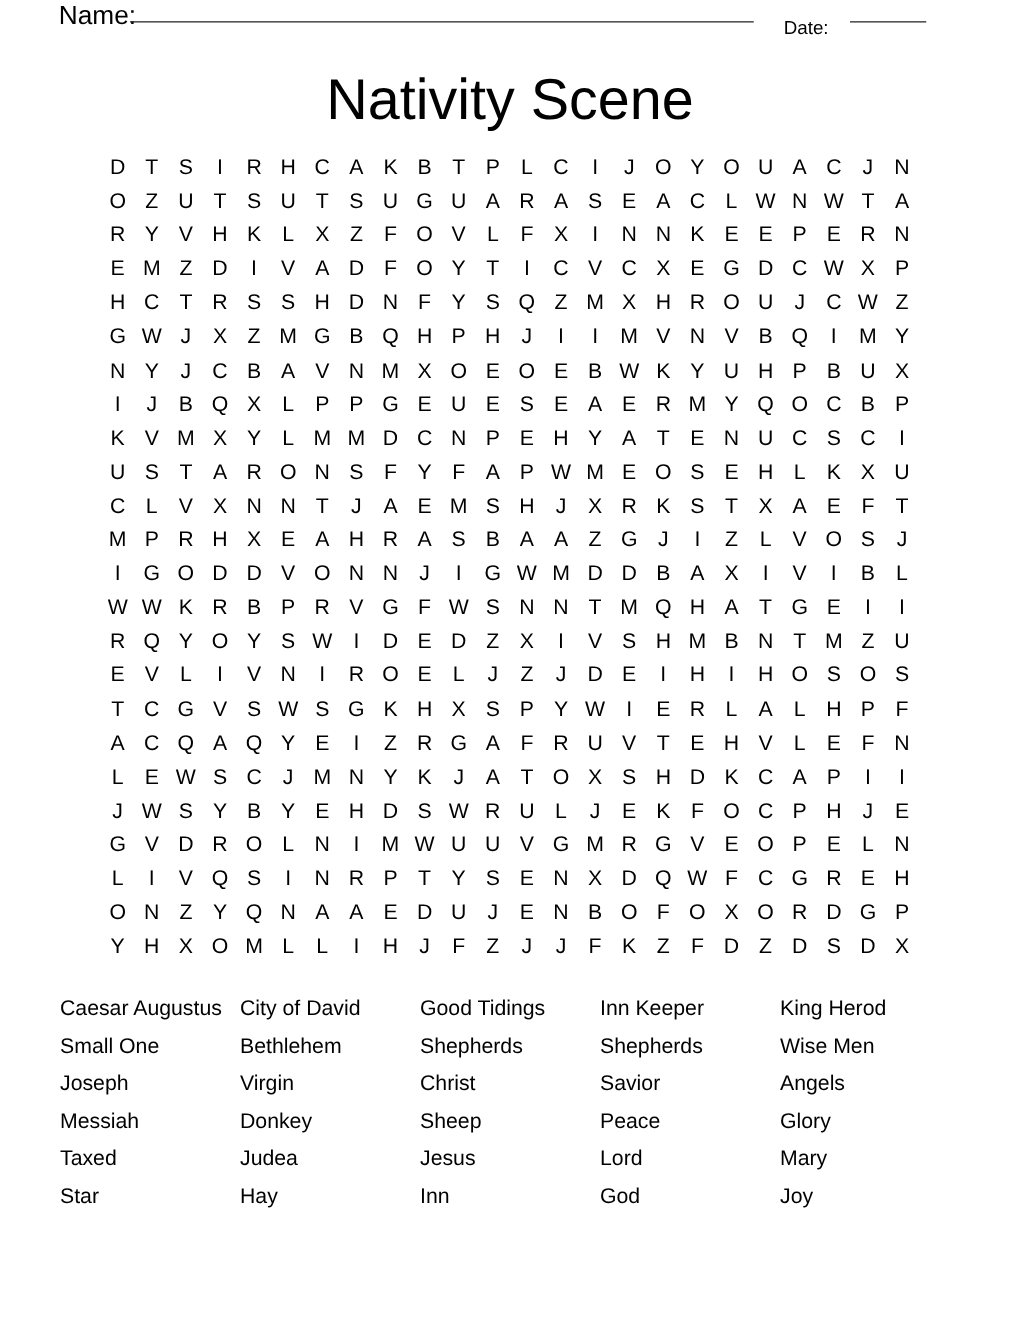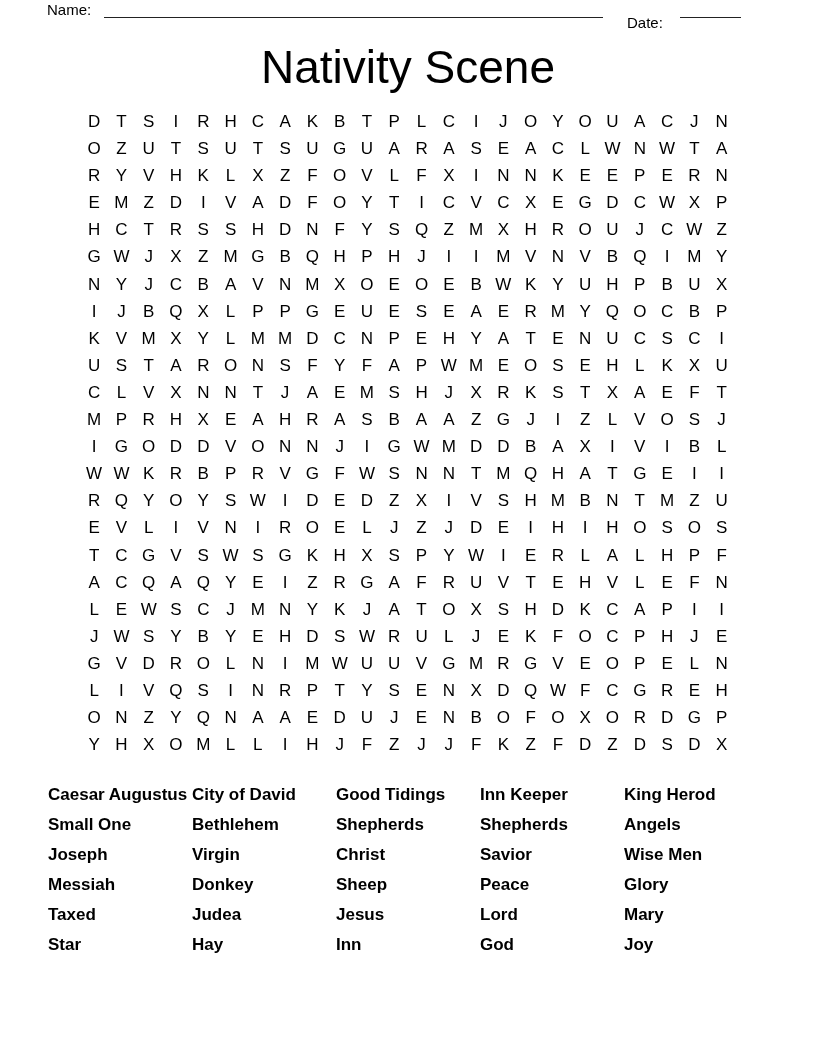--- a/index.html
+++ b/index.html
@@ -19,21 +19,21 @@
 
   
   .header {
     position: relative;
     height: 24px;
   }
   .name-label {
     position: absolute;
     left: 47px;
     top: 1px;
-    font-size: 15px;
+    font-size: 21px;
   }
   .name-line {
     position: absolute;
     left: 104px;
     top: 0;
     width: 499px;
     height: 18px;
     border-bottom: 1.5px solid #222222;
   }
   .date-label {
@@ -46,21 +46,21 @@
     position: absolute;
     left: 680px;
     top: 0;
     width: 61px;
     height: 18px;
     border-bottom: 1.5px solid #222222;
   }
 
   
   .title {
-    margin-top: 16px;
+    margin-top: 28px;
     text-align: center;
     font-size: 46px;
     font-weight: 500;
     letter-spacing: 0px;
     line-height: 54px;
   }
 
   
   .grid {
     width: 655px;
@@ -75,21 +75,20 @@
     text-align: center;
     font-size: 17px;
     line-height: 27.1px;
     font-weight: 500;
   }
 
   
   .word-list {
     display: flex;
     margin: 22px 0 0 48px;
-    font-weight: bold;
   }
   .word-col {
     width: 144px;
     flex: 0 0 144px;
   }
   .word-item {
     font-size: 17px;
     line-height: 29.9px;
     white-space: nowrap;
   }
@@ -763,21 +762,21 @@
       <div class="word-col">
         <div class="word-item">Inn Keeper</div>
         <div class="word-item">Shepherds</div>
         <div class="word-item">Savior</div>
         <div class="word-item">Peace</div>
         <div class="word-item">Lord</div>
         <div class="word-item">God</div>
       </div>
       <div class="word-col">
         <div class="word-item">King Herod</div>
+        <div class="word-item">Wise Men</div>
         <div class="word-item">Angels</div>
-        <div class="word-item">Wise Men</div>
         <div class="word-item">Glory</div>
         <div class="word-item">Mary</div>
         <div class="word-item">Joy</div>
       </div>
     </div>
 
 </div>
 
 </body></html>

